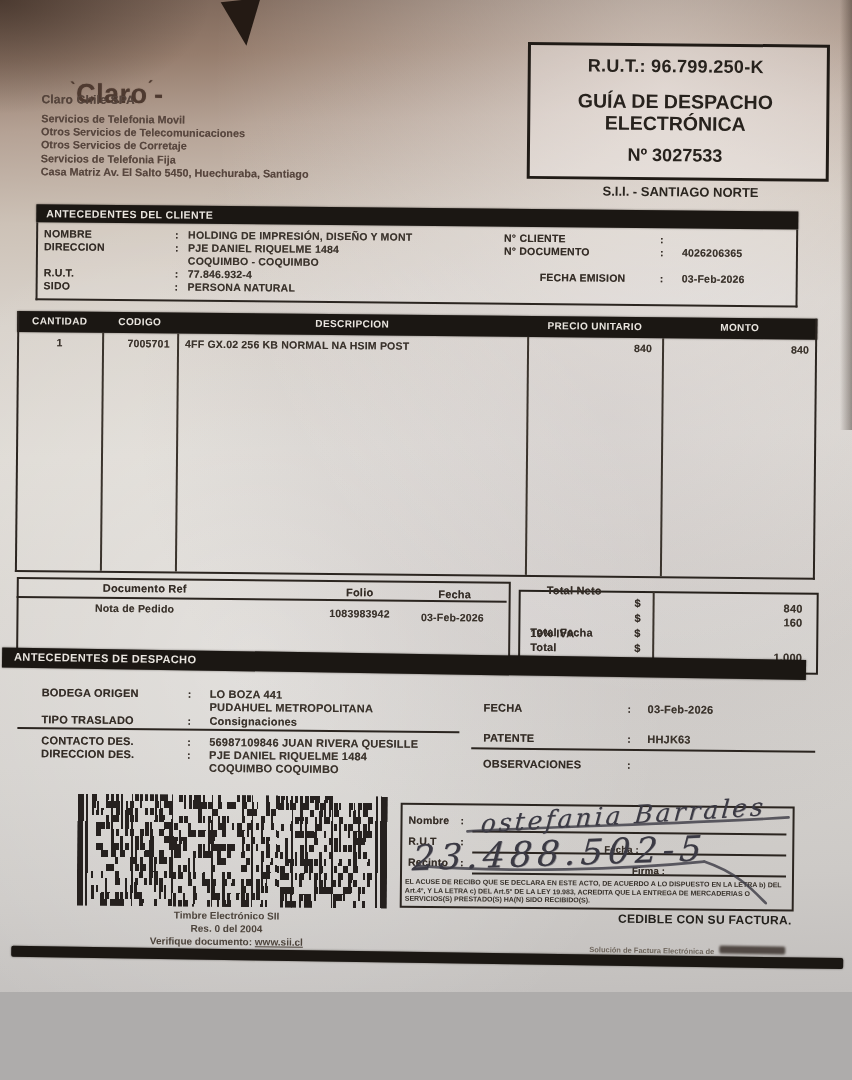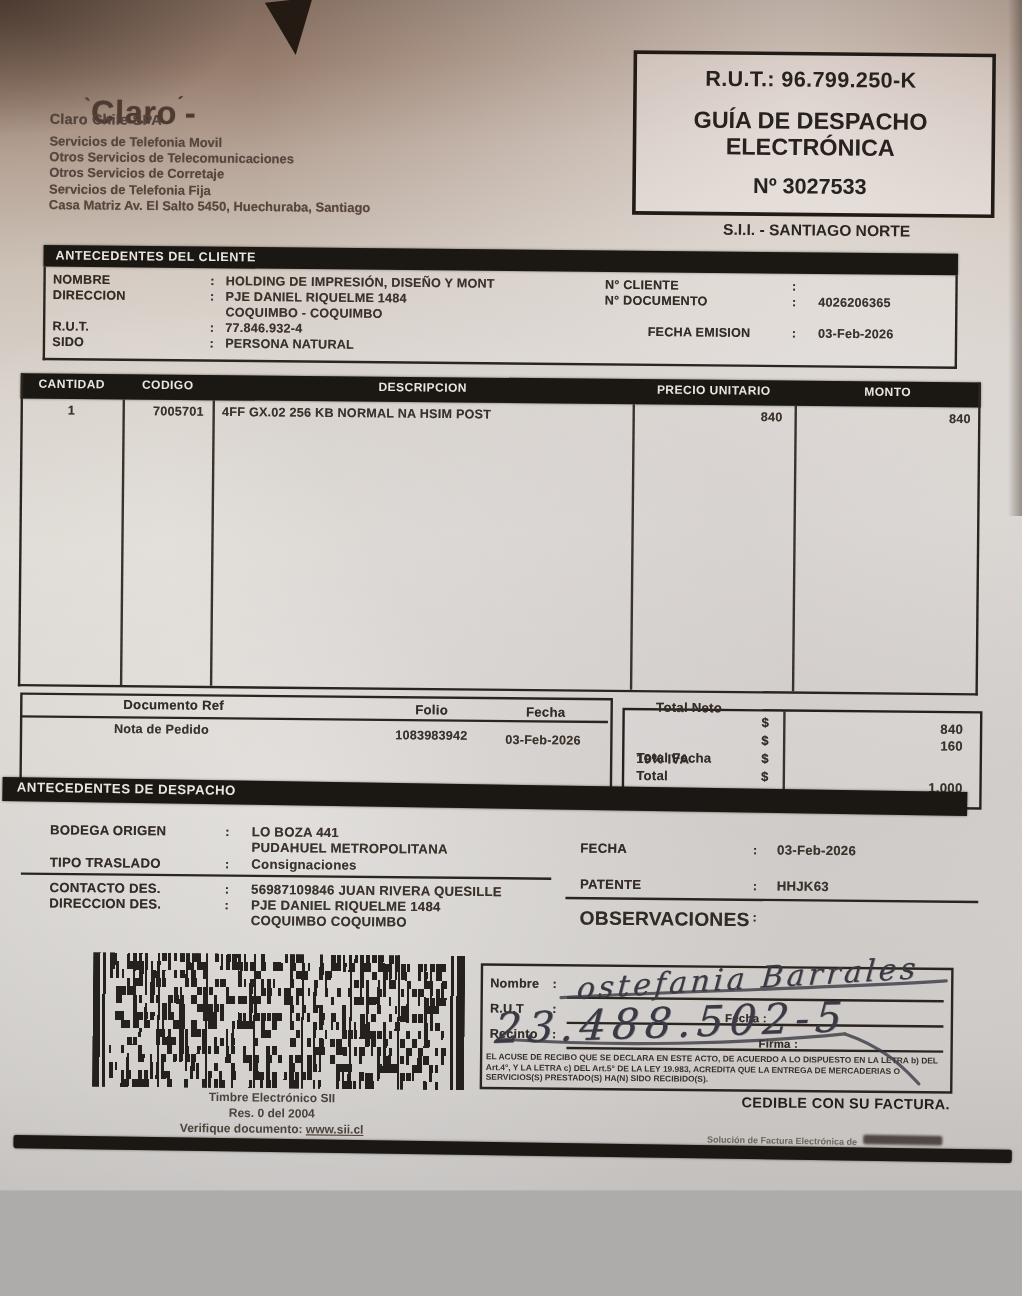--- a/index.html
+++ b/index.html
@@ -151,21 +151,21 @@
     <div class="abs lb" style="left:194px;top:747px;">:</div>
     <div class="abs val" style="left:216px;top:747px;font-size:11px;">PJE DANIEL RIQUELME 1484</div>
     <div class="abs val" style="left:216px;top:760px;font-size:11px;">COQUIMBO  COQUIMBO</div>
     <div class="abs lb" style="left:490px;top:697px;font-size:11px;">FECHA</div>
     <div class="abs lb" style="left:634px;top:697px;">:</div>
     <div class="abs val" style="left:654px;top:697px;font-size:11px;">03-Feb-2026</div>
     <div class="abs lb" style="left:490px;top:727px;font-size:11px;">PATENTE</div>
     <div class="abs lb" style="left:634px;top:727px;">:</div>
     <div class="abs val" style="left:654px;top:727px;font-size:11px;">HHJK63</div>
     <div class="abs rule" style="left:478px;top:743px;width:344px;height:2px;"></div>
-    <div class="abs lb" style="left:490px;top:753px;font-size:16px;">OBSERVACIONES</div>
+    <div class="abs lb" style="left:490px;top:753px;font-size:11px;">OBSERVACIONES</div>
     <div class="abs lb" style="left:634px;top:753px;">:</div>
     <div class="abs val" style="left:654px;top:753px;font-size:11px;"></div>
 
     <div class="abs" id="barcode" style="left:85px;top:793px;width:310px;height:112px;"><svg width="100%" height="100%" viewBox="0 0 310 104" preserveAspectRatio="none" shape-rendering="crispEdges" style="opacity:0.92">
           <g fill="#171210">
             <rect x="0" y="0" width="6" height="104"></rect>
             <rect x="8" y="0" width="2.5" height="104"></rect>
             <rect x="303" y="0" width="7" height="104"></rect>
             <rect x="298" y="0" width="2.5" height="104"></rect>
             <rect x="14.0" y="0.0" width="5.4" height="6.5"></rect>

